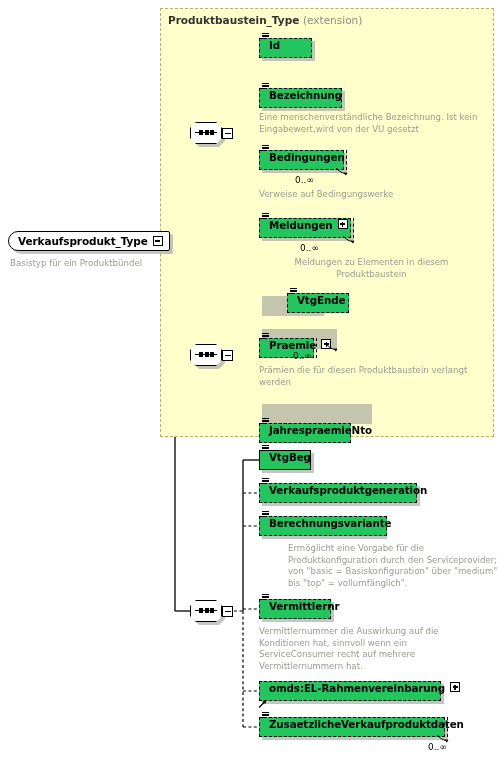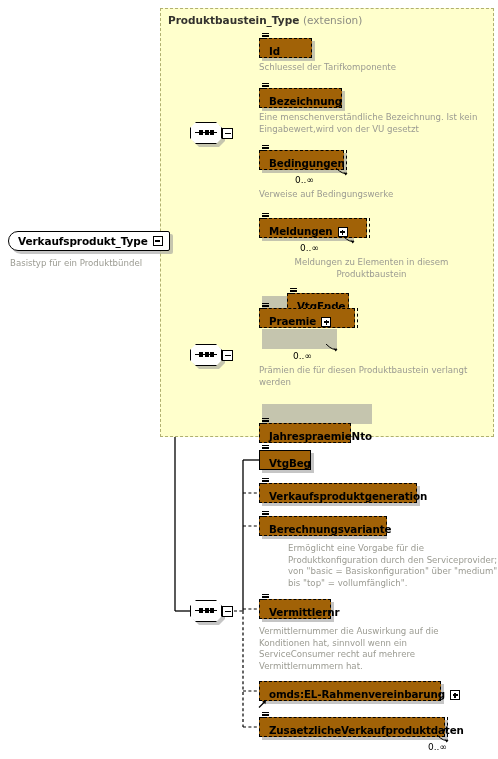--- a/index.html
+++ b/index.html
@@ -157,24 +157,24 @@
     width: 11px;
     height: 11px;
     border: 1.6px solid #000;
   }
 
   
   .el {
     position: absolute;
     height: 20px;
     box-sizing: border-box;
-    background: #a16207;
+    background: #22c55e;
     border: 1.4px dashed #000000;
     display: flex;
-    align-items: flex-end;
+    align-items: flex-start;
     padding: 0 6px 0 9px;
   }
   .el.required { border-style: solid; }
   .el .lbl {
     font-size: 10.3px;
     font-weight: bold;
     color: #000;
     white-space: nowrap;
     letter-spacing: -0.1px;
   }
@@ -343,21 +343,20 @@
 
   <div class="el-shadow" style="left:262px; top:41px; width:53px;"></div>
   <div class="el" style="left:259px; top:38px; width:53px;">
     <span class="lines-icon">
         <i></i>
         <i></i>
         <i></i>
       </span>
     <span class="lbl">Id</span>
   </div>
-  <div class="anno" style="left:259px; top:62px; width:230px;">Schluessel der Tarifkomponente</div>
 
   <div class="el-shadow" style="left:262px; top:91px; width:83px;"></div>
   <div class="el" style="left:259px; top:88px; width:83px;">
     <span class="lines-icon">
         <i></i>
         <i></i>
         <i></i>
       </span>
     <span class="lbl">Bezeichnung</span>
   </div>
@@ -376,21 +375,21 @@
   <div class="repeat-tail" style="left:336px; top:168px;">
     <svg width="12" height="9" viewBox="0 0 12 9">
         <path d="M0,0 Q7,7 11,5" stroke="#000" stroke-width="1" fill="none"></path>
         <path d="M11.5,5.4 L7.6,4.2 L9.6,7.6 Z" fill="#000"></path>
       </svg>
   </div>
   <div class="card" style="left:295px; top:175px;">0..∞</div>
   <div class="anno" style="left:259px; top:189px; width:225px;">Verweise auf Bedingungswerke</div>
 
   <div class="el-shadow" style="left:262px; top:221px; width:92px;"></div>
-  <div class="el repeat" style="left:259px; top:218px; width:108px;">
+  <div class="el repeat" style="left:259px; top:218px; width:92px;">
     <span class="lines-icon">
         <i></i>
         <i></i>
         <i></i>
       </span>
     <span class="lbl">Meldungen</span>
     <span class="pm plus"></span>
   </div>
   <div class="repeat-tail" style="left:343px; top:236px;">
     <svg width="12" height="9" viewBox="0 0 12 9">
@@ -406,21 +405,21 @@
   <div class="el" style="left:259px; top:293px; width:62px;margin-left:28px;">
     <span class="lines-icon">
         <i></i>
         <i></i>
         <i></i>
       </span>
     <span class="lbl">VtgEnde</span>
   </div>
 
   <div class="el-shadow" style="left:262px; top:329px; width:75px;"></div>
-  <div class="el repeat" style="left:259px; top:308px; width:96px;">
+  <div class="el repeat" style="left:259px; top:338px; width:55px;">
     <span class="lines-icon">
         <i></i>
         <i></i>
         <i></i>
       </span>
     <span class="lbl">Praemie</span>
     <span class="pm plus"></span>
   </div>
   <div class="repeat-tail" style="left:326px; top:344px;">
     <svg width="12" height="9" viewBox="0 0 12 9">

